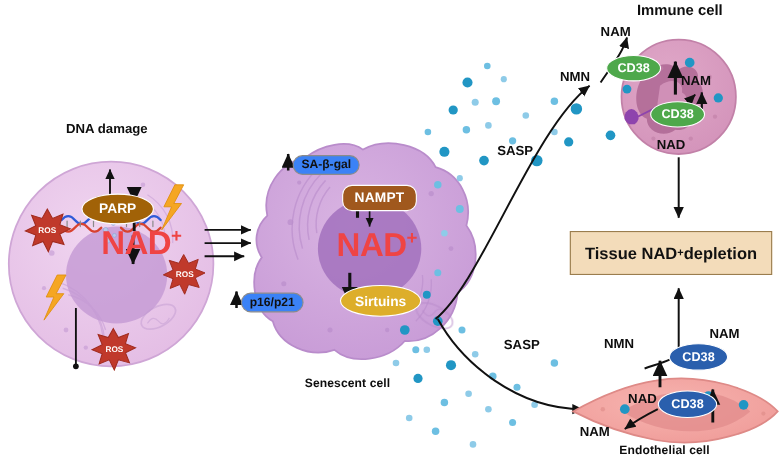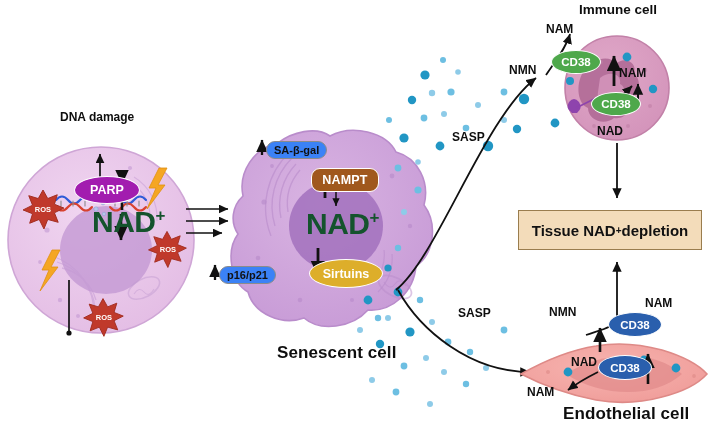--- a/index.html
+++ b/index.html
@@ -1,38 +1,38 @@
 <!DOCTYPE html>
 <html><head>
 <meta charset="utf-8">
 <style>
   html,body{margin:0;padding:0;background:#ffffff;}
   body{width:709px;height:426px;overflow:hidden;
        font-family:"Liberation Sans", sans-serif;}
   #stage{position:relative;width:709px;height:426px;background:#fff;}
   svg.layer{position:absolute;left:0;top:0;width:709px;height:426px;}
   .lbl{position:absolute;font-weight:bold;color:#0e0e0e;white-space:nowrap;}
-  .cellname{font-size:17px;letter-spacing:.1px;}
+  .cellname{font-size:11px;letter-spacing:.1px;}
   .molname{font-size:12px;}
   .title{font-size:13.5px;}
   .pill{position:absolute;background:#3b82f6;border:1.4px solid #8b8b8b;
         border-radius:11px;font-size:11px;font-weight:bold;color:#111;
         padding:2px 7px;white-space:nowrap;line-height:1.1;}
   .tag{position:absolute;font-weight:bold;color:#fff;white-space:nowrap;
        display:flex;align-items:center;justify-content:center;}
   .tag-nampt{border-radius:9px;border:1.6px solid #ffffff;background:#a0581d;
              font-size:12.5px;letter-spacing:.2px;}
   .tag-ell{border-radius:50%;border:1.6px solid #ffffff;}
-  .tag-parp{background:#a21caf;font-size:12.5px;}
+  .tag-parp{background:#a16207;font-size:12.5px;}
   .tag-sirt{background:#ddae2a;font-size:12.5px;}
   .tag-cd38g{background:#4ea84b;font-size:11.5px;}
   .tag-cd38b{background:#2a5fad;font-size:11.5px;}
   .ros{position:absolute;color:#ffffff;font-weight:bold;font-size:7.5px;
        display:flex;align-items:center;justify-content:center;}
-  .nadbig{position:absolute;font-size:30px;font-weight:bold;color:#14532d;
+  .nadbig{position:absolute;font-size:30px;font-weight:bold;color:#ef4444;
           letter-spacing:-.5px;white-space:nowrap;}
   .nadbig sup{font-size:17px;vertical-align:super;}
   .depbox{position:absolute;background:#f3dcba;border:1.6px solid #9a7d4e;
           border-radius:0;display:flex;align-items:center;
           justify-content:center;font-weight:bold;font-size:15px;color:#111;}
   .depbox sup{font-size:10px;vertical-align:super;}
 </style>
 </head>
 <body>
 

